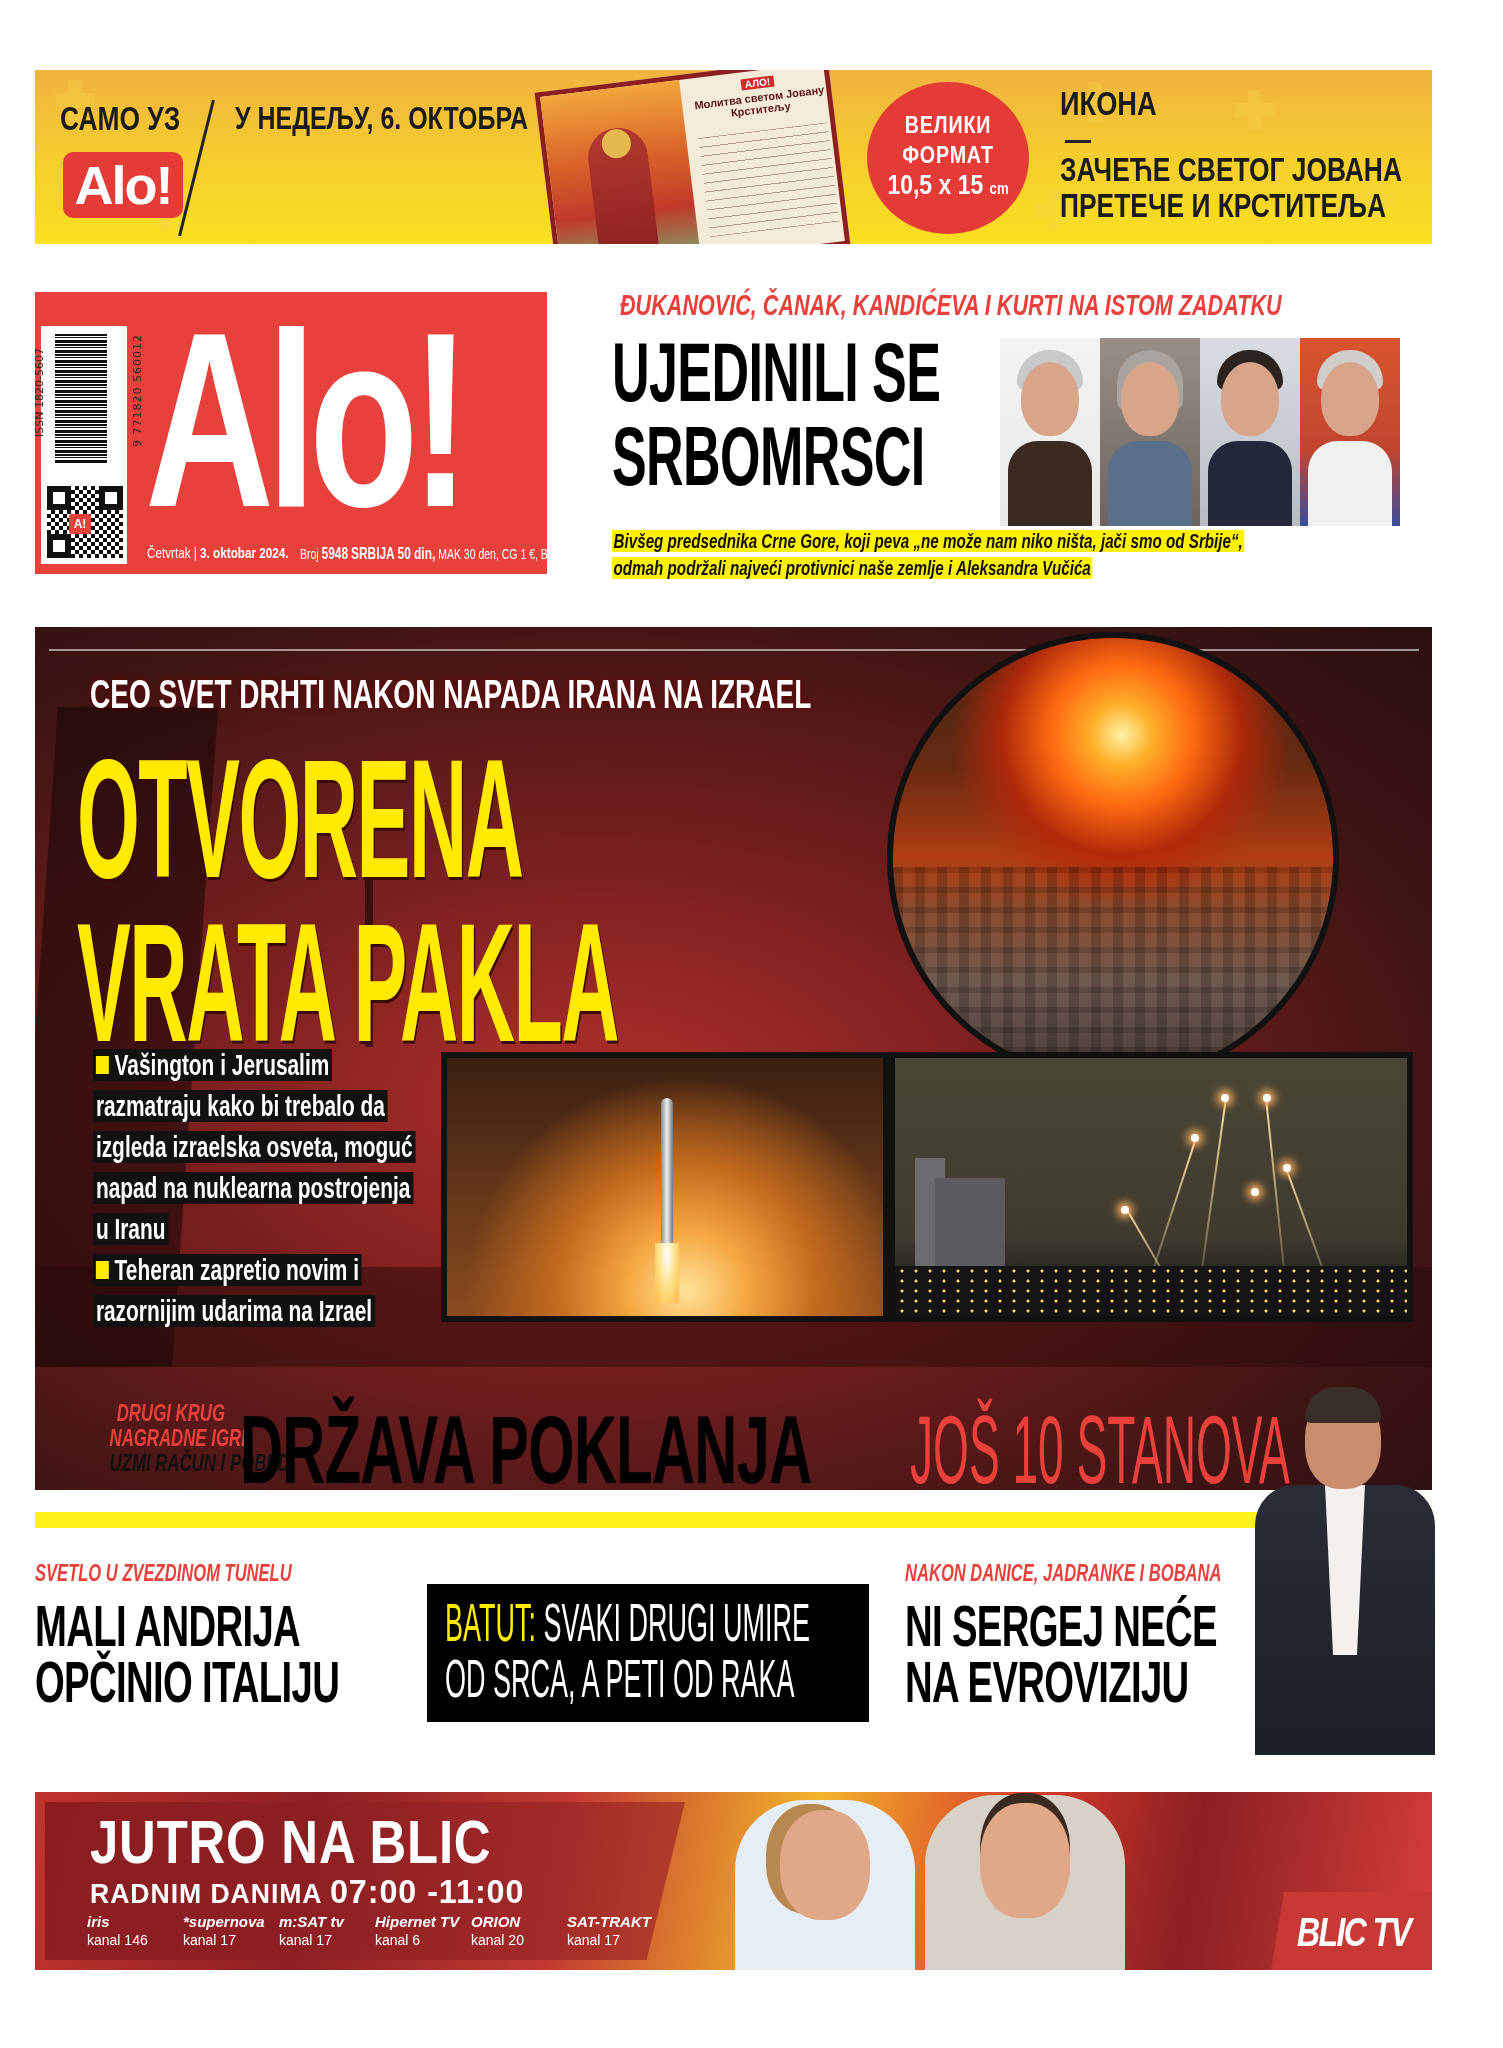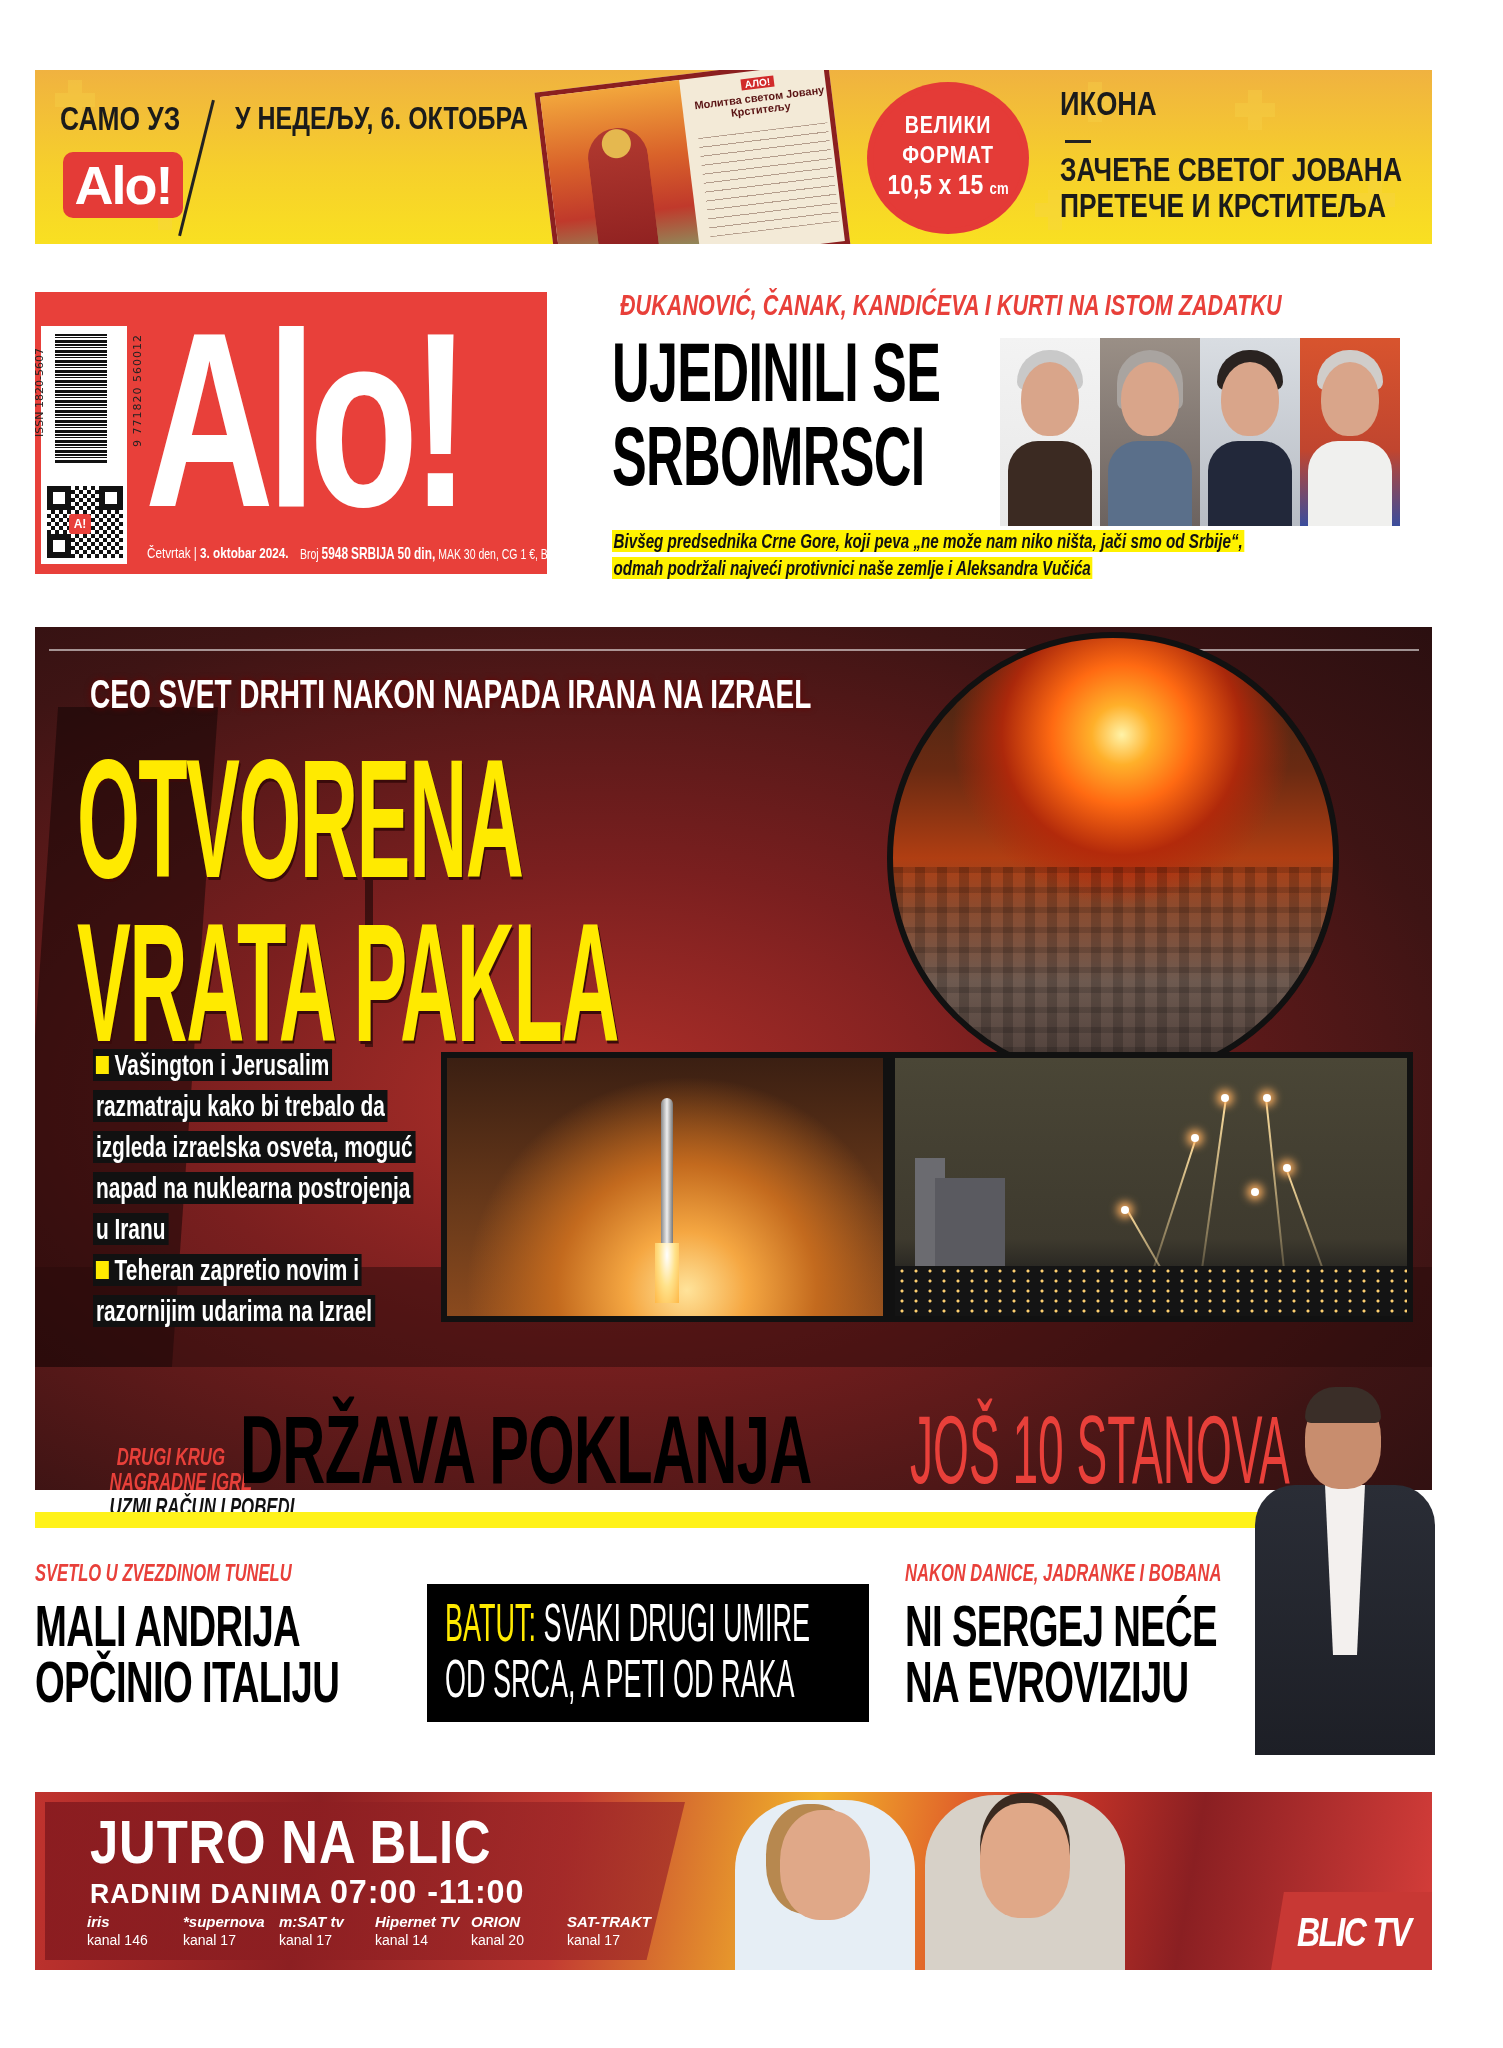--- a/index.html
+++ b/index.html
@@ -105,21 +105,21 @@
   .streak { position: absolute; width: 2px; background: linear-gradient(180deg,#ffe0a0,rgba(255,170,80,0)); transform-origin: top; }
   .spark { position: absolute; width: 8px; height: 8px; border-radius: 50%; background: #fff; box-shadow: 0 0 8px 4px #ffb060; }
   .city-lights { position: absolute; left: 0; right: 0; bottom: 0; height: 50px; background: radial-gradient(circle,#ffd070 0 1px,transparent 2px) 0 0/14px 10px, #141414; }
   #main-bullets { left: 58px; top: 418px; width: 350px; }
   .bullet-line { display: inline; background: #111; color: #fff; font-size: 29px; line-height: 41px; font-weight: 900; padding: 0 4px;
     box-decoration-break: clone; -webkit-box-decoration-break: clone; }
   .bullets-inner { transform: scaleX(.72); transform-origin: left; width: 460px; }
   .sq { display: inline-block; width: 18px; height: 18px; background: #ffea00; margin-right: 8px; vertical-align: 1px; }
 
   
-  #promo2-kicker { left: 60px; top: 1400px; text-align: right; width: 165px; margin-top: 44px; }
+  #promo2-kicker { left: 60px; top: 1400px; text-align: right; width: 165px; }
   #promo2-kicker .k1, #promo2-kicker .k2 { color: #e8403a; font-size: 24px; font-style: italic; font-weight: 900; line-height: 25px; transform: scaleX(.7); transform-origin: right; white-space: nowrap; }
   #promo2-kicker .k3 { color: #111; font-size: 24px; font-style: italic; font-weight: 700; line-height: 25px; transform: scaleX(.7); transform-origin: right; white-space: nowrap; }
   #promo2-headline { left: 240px; top: 1395px; font-size: 96px; font-weight: 900; color: #000; white-space: nowrap; transform: scaleX(.62); transform-origin: left; line-height: 110px; letter-spacing: -1px; }
   #promo2-red { left: 910px; top: 1395px; font-size: 96px; color: #e8403a; white-space: nowrap; transform: scaleX(.48); transform-origin: left; line-height: 110px; font-weight: 400; }
   .yellow-bar { left: 35px; top: 1512px; width: 1225px; height: 16px; background: #fff21a; }
   .man { left: 1255px; top: 1385px; width: 180px; height: 370px; }
   .man-head { position: absolute; left: 50px; top: 8px; width: 76px; height: 96px; border-radius: 46% 46% 44% 44%; background: #c88d6e; }
   .man-hair { position: absolute; left: 50px; top: 2px; width: 76px; height: 36px; border-radius: 40px 40px 8px 8px; background: #3a2e28; }
   .man-suit { position: absolute; left: 0; top: 100px; width: 180px; height: 270px; background: linear-gradient(180deg,#2a2d36,#1d1f26); border-radius: 40px 40px 0 0; }
   .man-shirt { position: absolute; left: 70px; top: 100px; width: 40px; height: 170px; background: #f3f0ee; clip-path: polygon(0 0,100% 0,80% 100%,20% 100%); }
@@ -335,21 +335,21 @@
     <div class="channel">
         <div class="nm">*supernova</div>
         <div class="kn">kanal 17</div>
       </div>
     <div class="channel">
         <div class="nm">m:SAT tv</div>
         <div class="kn">kanal 17</div>
       </div>
     <div class="channel">
         <div class="nm">Hipernet TV</div>
-        <div class="kn">kanal 14</div>
+        <div class="kn">kanal 6</div>
       </div>
     <div class="channel">
         <div class="nm">ORION</div>
         <div class="kn">kanal 20</div>
       </div>
     <div class="channel">
         <div class="nm">SAT-TRAKT</div>
         <div class="kn">kanal 17</div>
       </div>
   </div>

